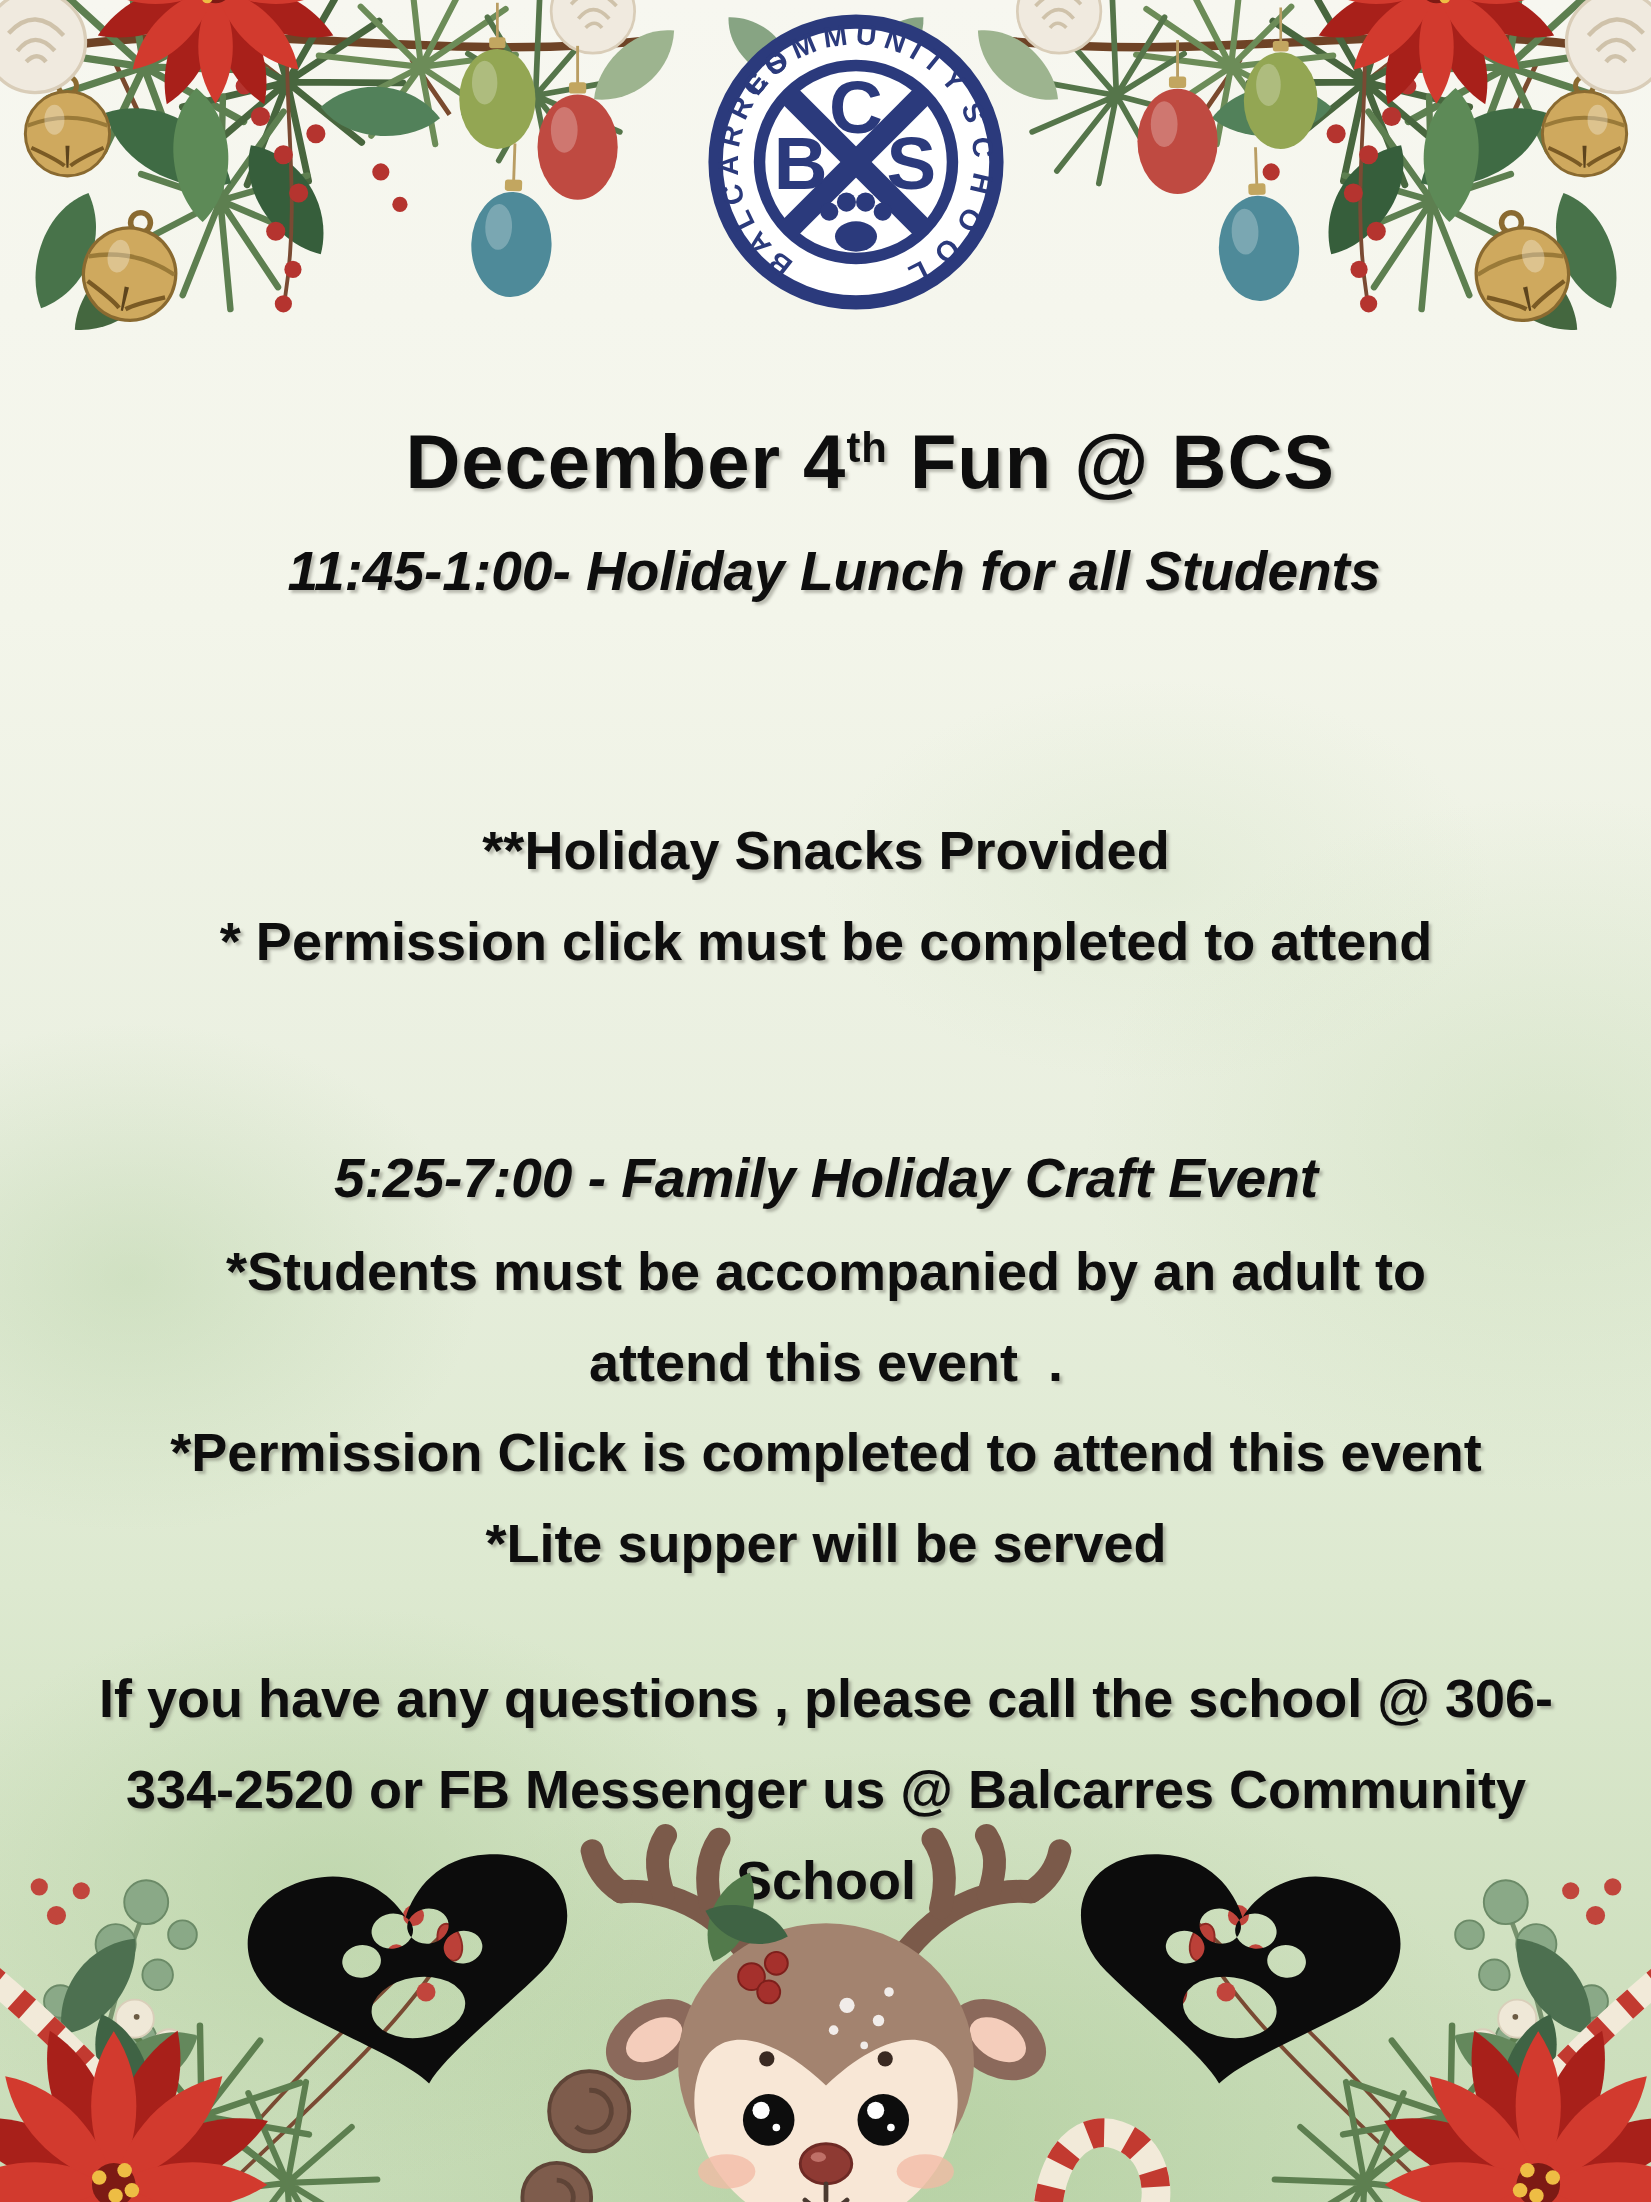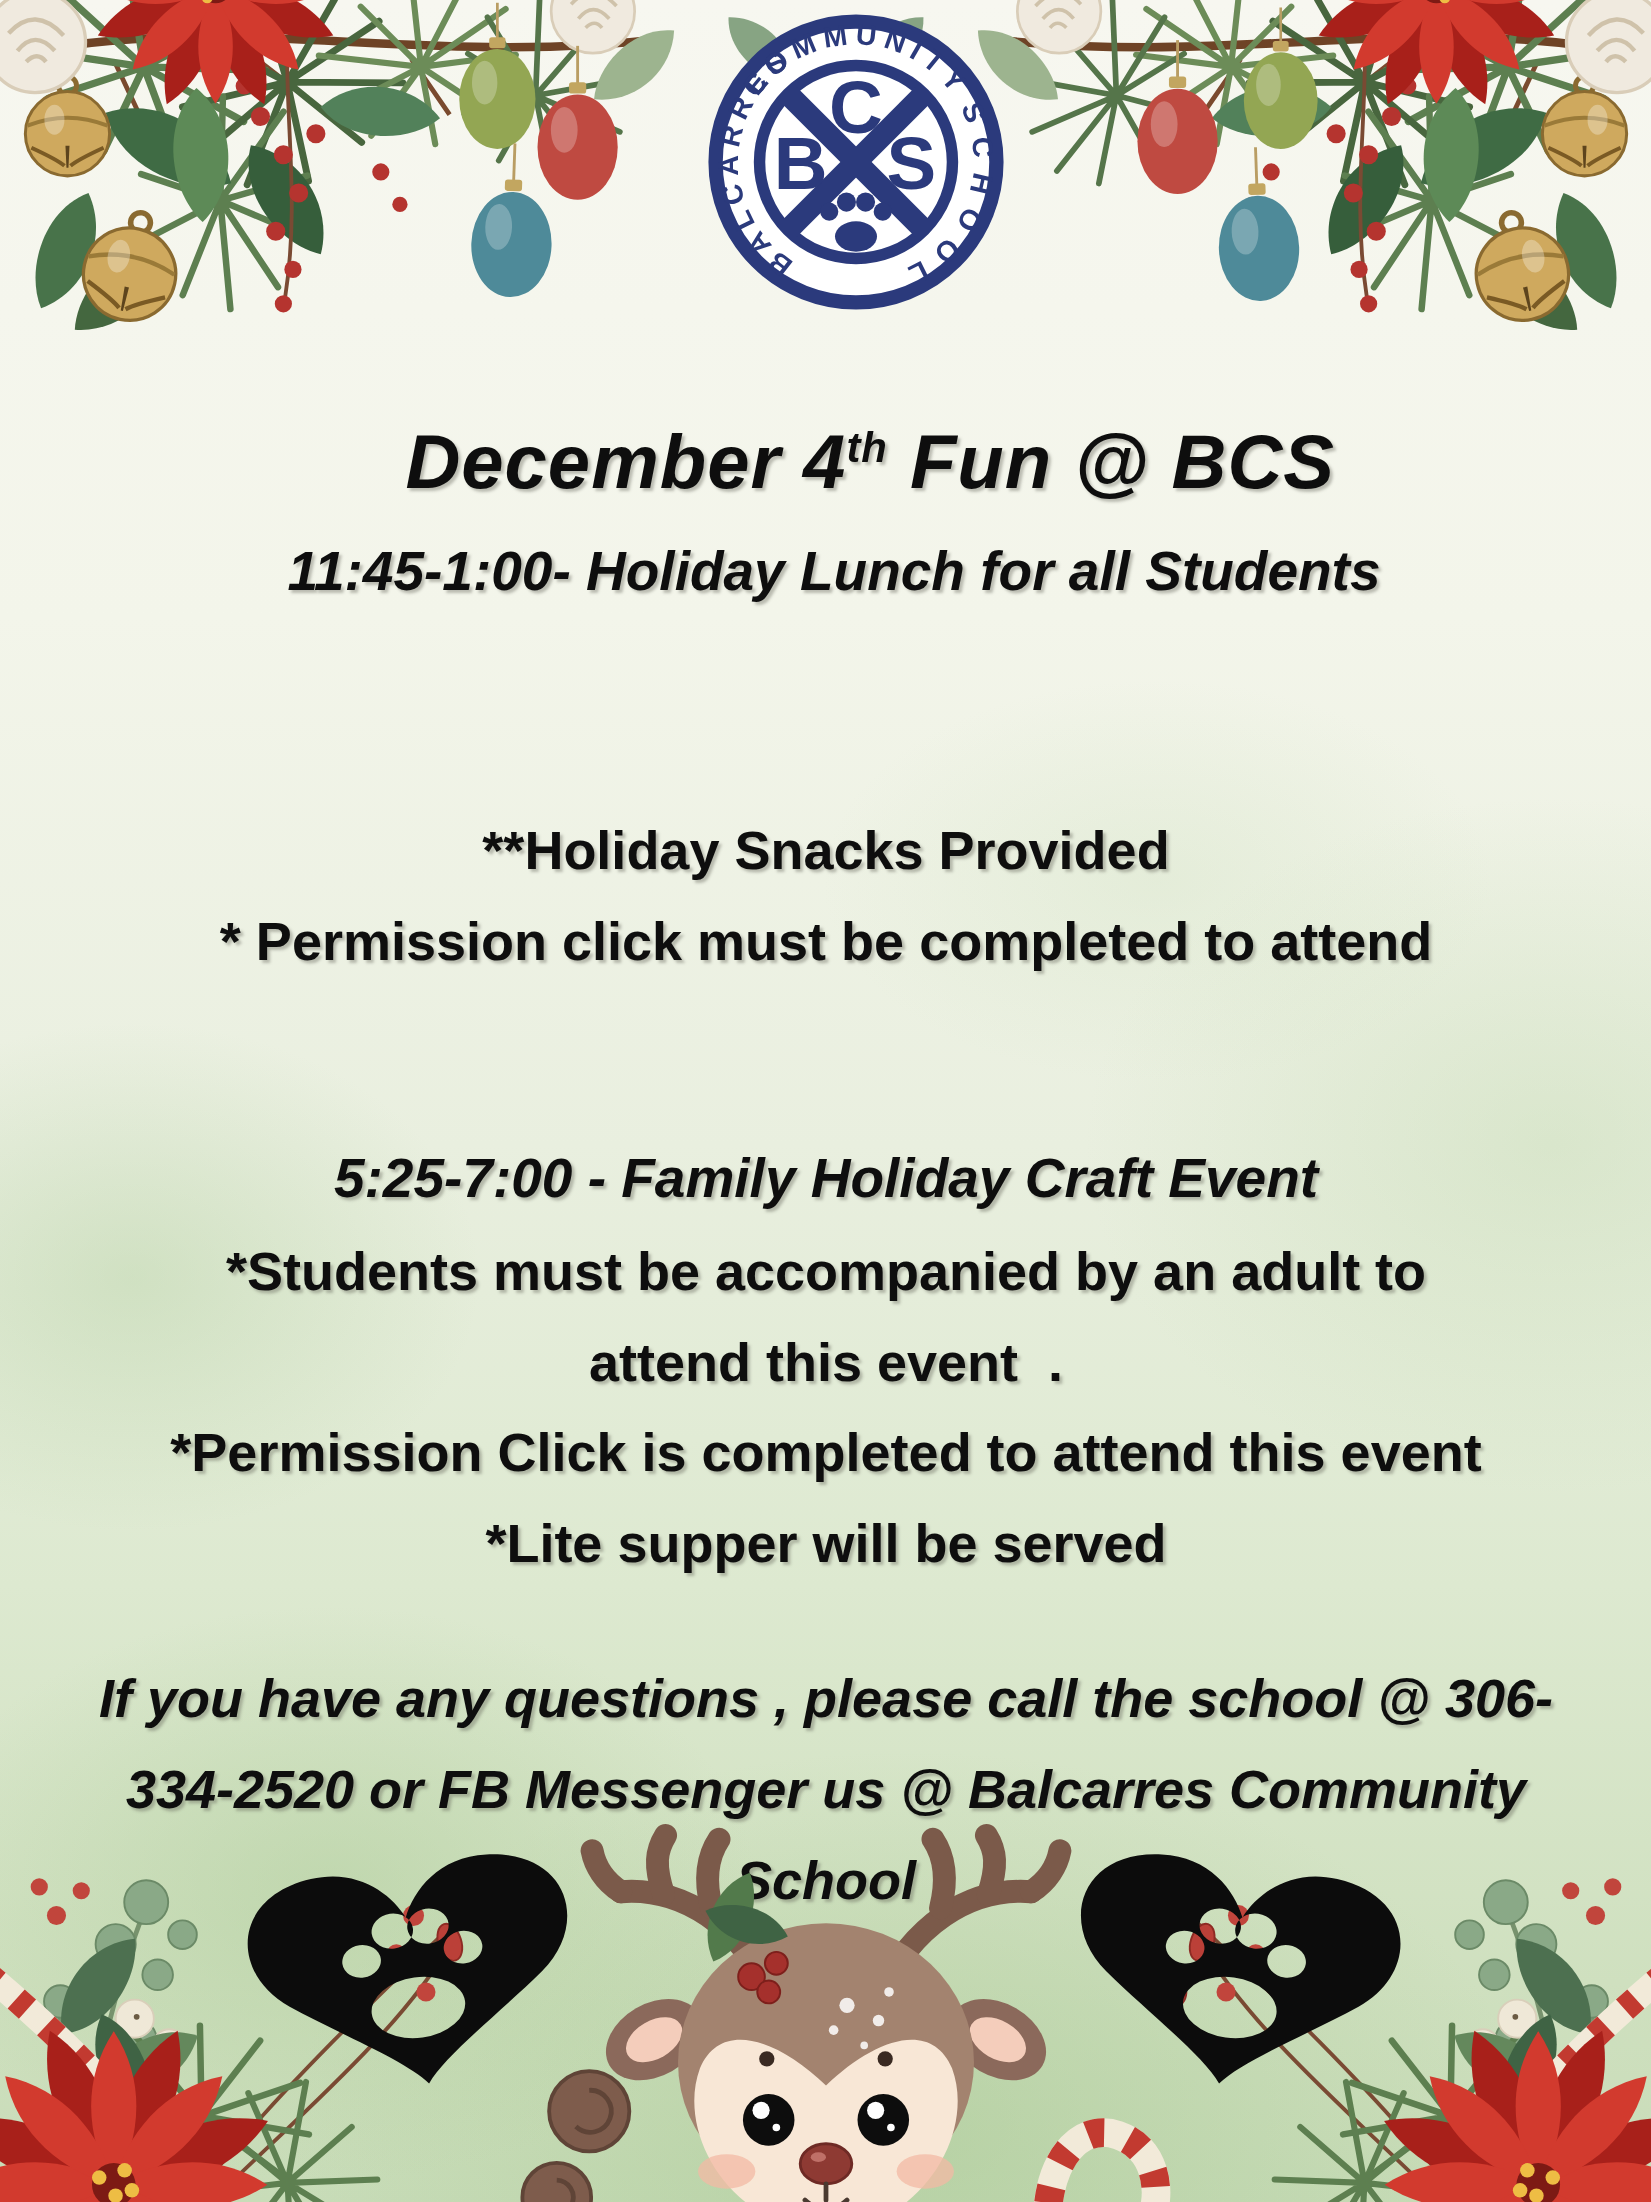--- a/index.html
+++ b/index.html
@@ -16,25 +16,25 @@
   }
   svg{position:absolute;display:block;}
   .top-garland{left:0;top:0;}
   .logo-svg{left:707px;top:13.4px;}
   .bottom-art{left:0;top:1801px;}
   .line{
     position:absolute;left:0;width:100%;text-align:center;
     font-weight:bold;color:#0e0e0e;line-height:1.12;white-space:pre-wrap;
     text-shadow:2.9px 2.9px 2.9px rgba(95,95,85,.38);
   }
-  .title{font-size:76px;font-style:italic;letter-spacing:1px;top:334px;}
+  .title{font-size:76px;letter-spacing:1px;top:334px;}
   .title sup{font-size:.55em;vertical-align:super;}
   .heading{font-size:55px;font-style:italic;}
   .note{font-size:54px;}
-  .contact{font-size:54px;font-style:italic;}
+  .contact{font-size:54px;}
   .t-lunch{top:541px;margin-left:8px;}
   .t-movies{top:727px;}
   .t-mn0{top:820px;}
   .t-mn1{top:911px;}
   .t-mn2{top:1002px;}
   .t-craft{top:1148px;}
   .t-cn0{top:1241px;}
   .t-cn1{top:1332px;}
   .t-cn2{top:1422px;}
   .t-cn3{top:1513px;}

